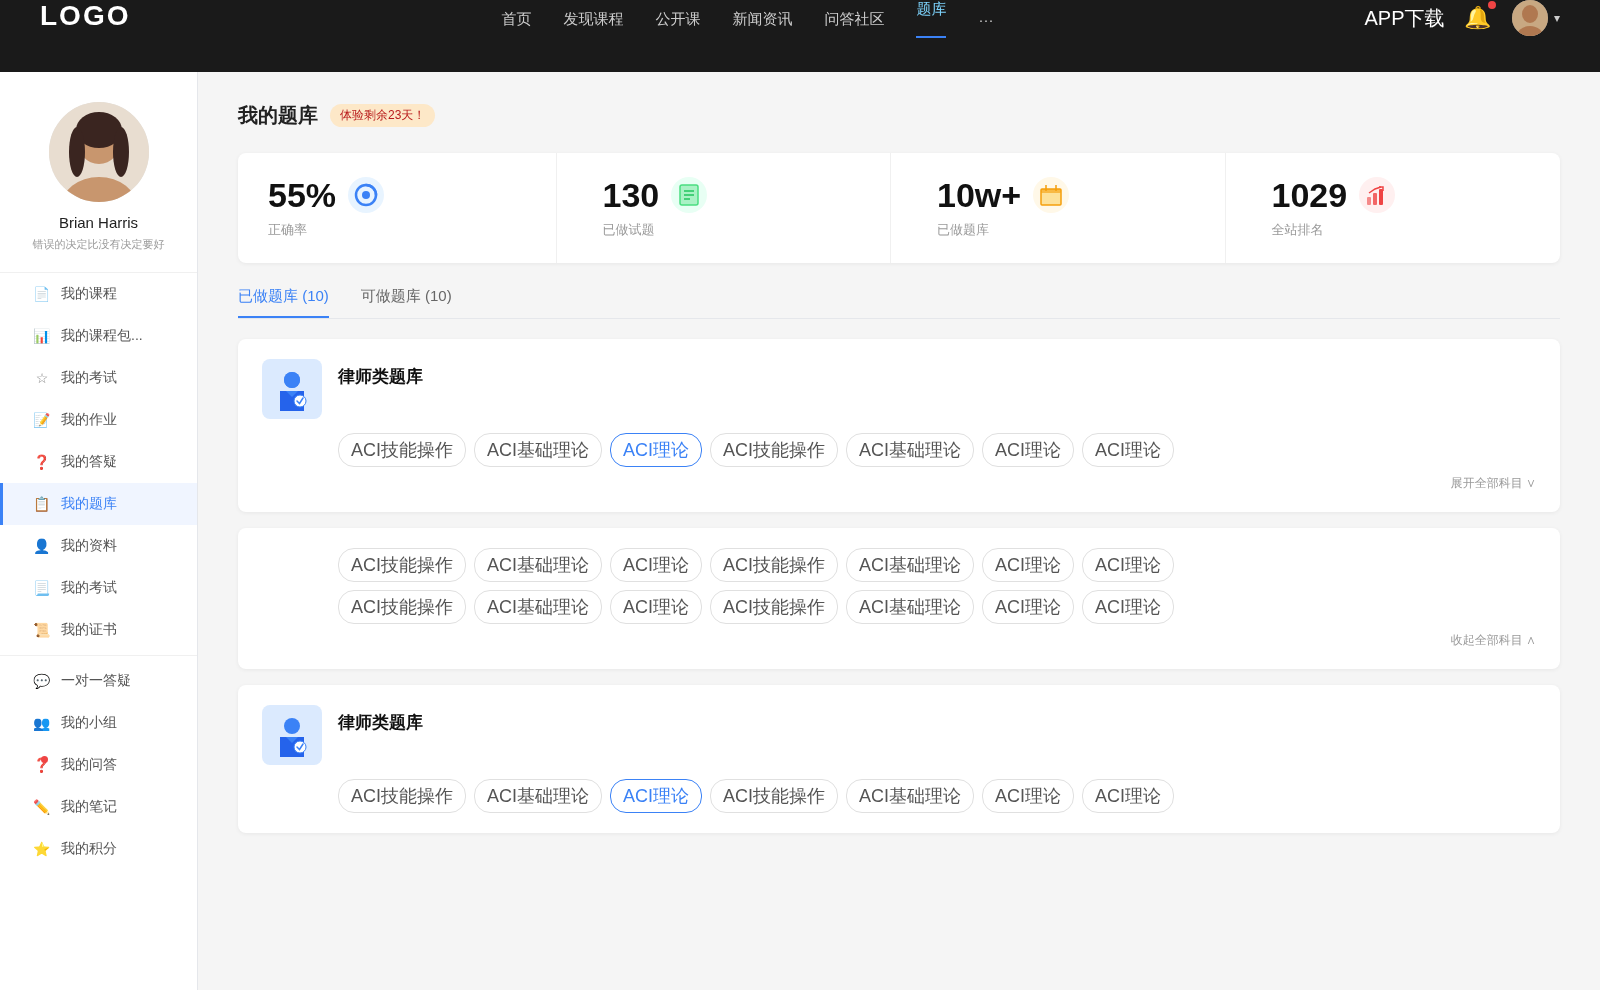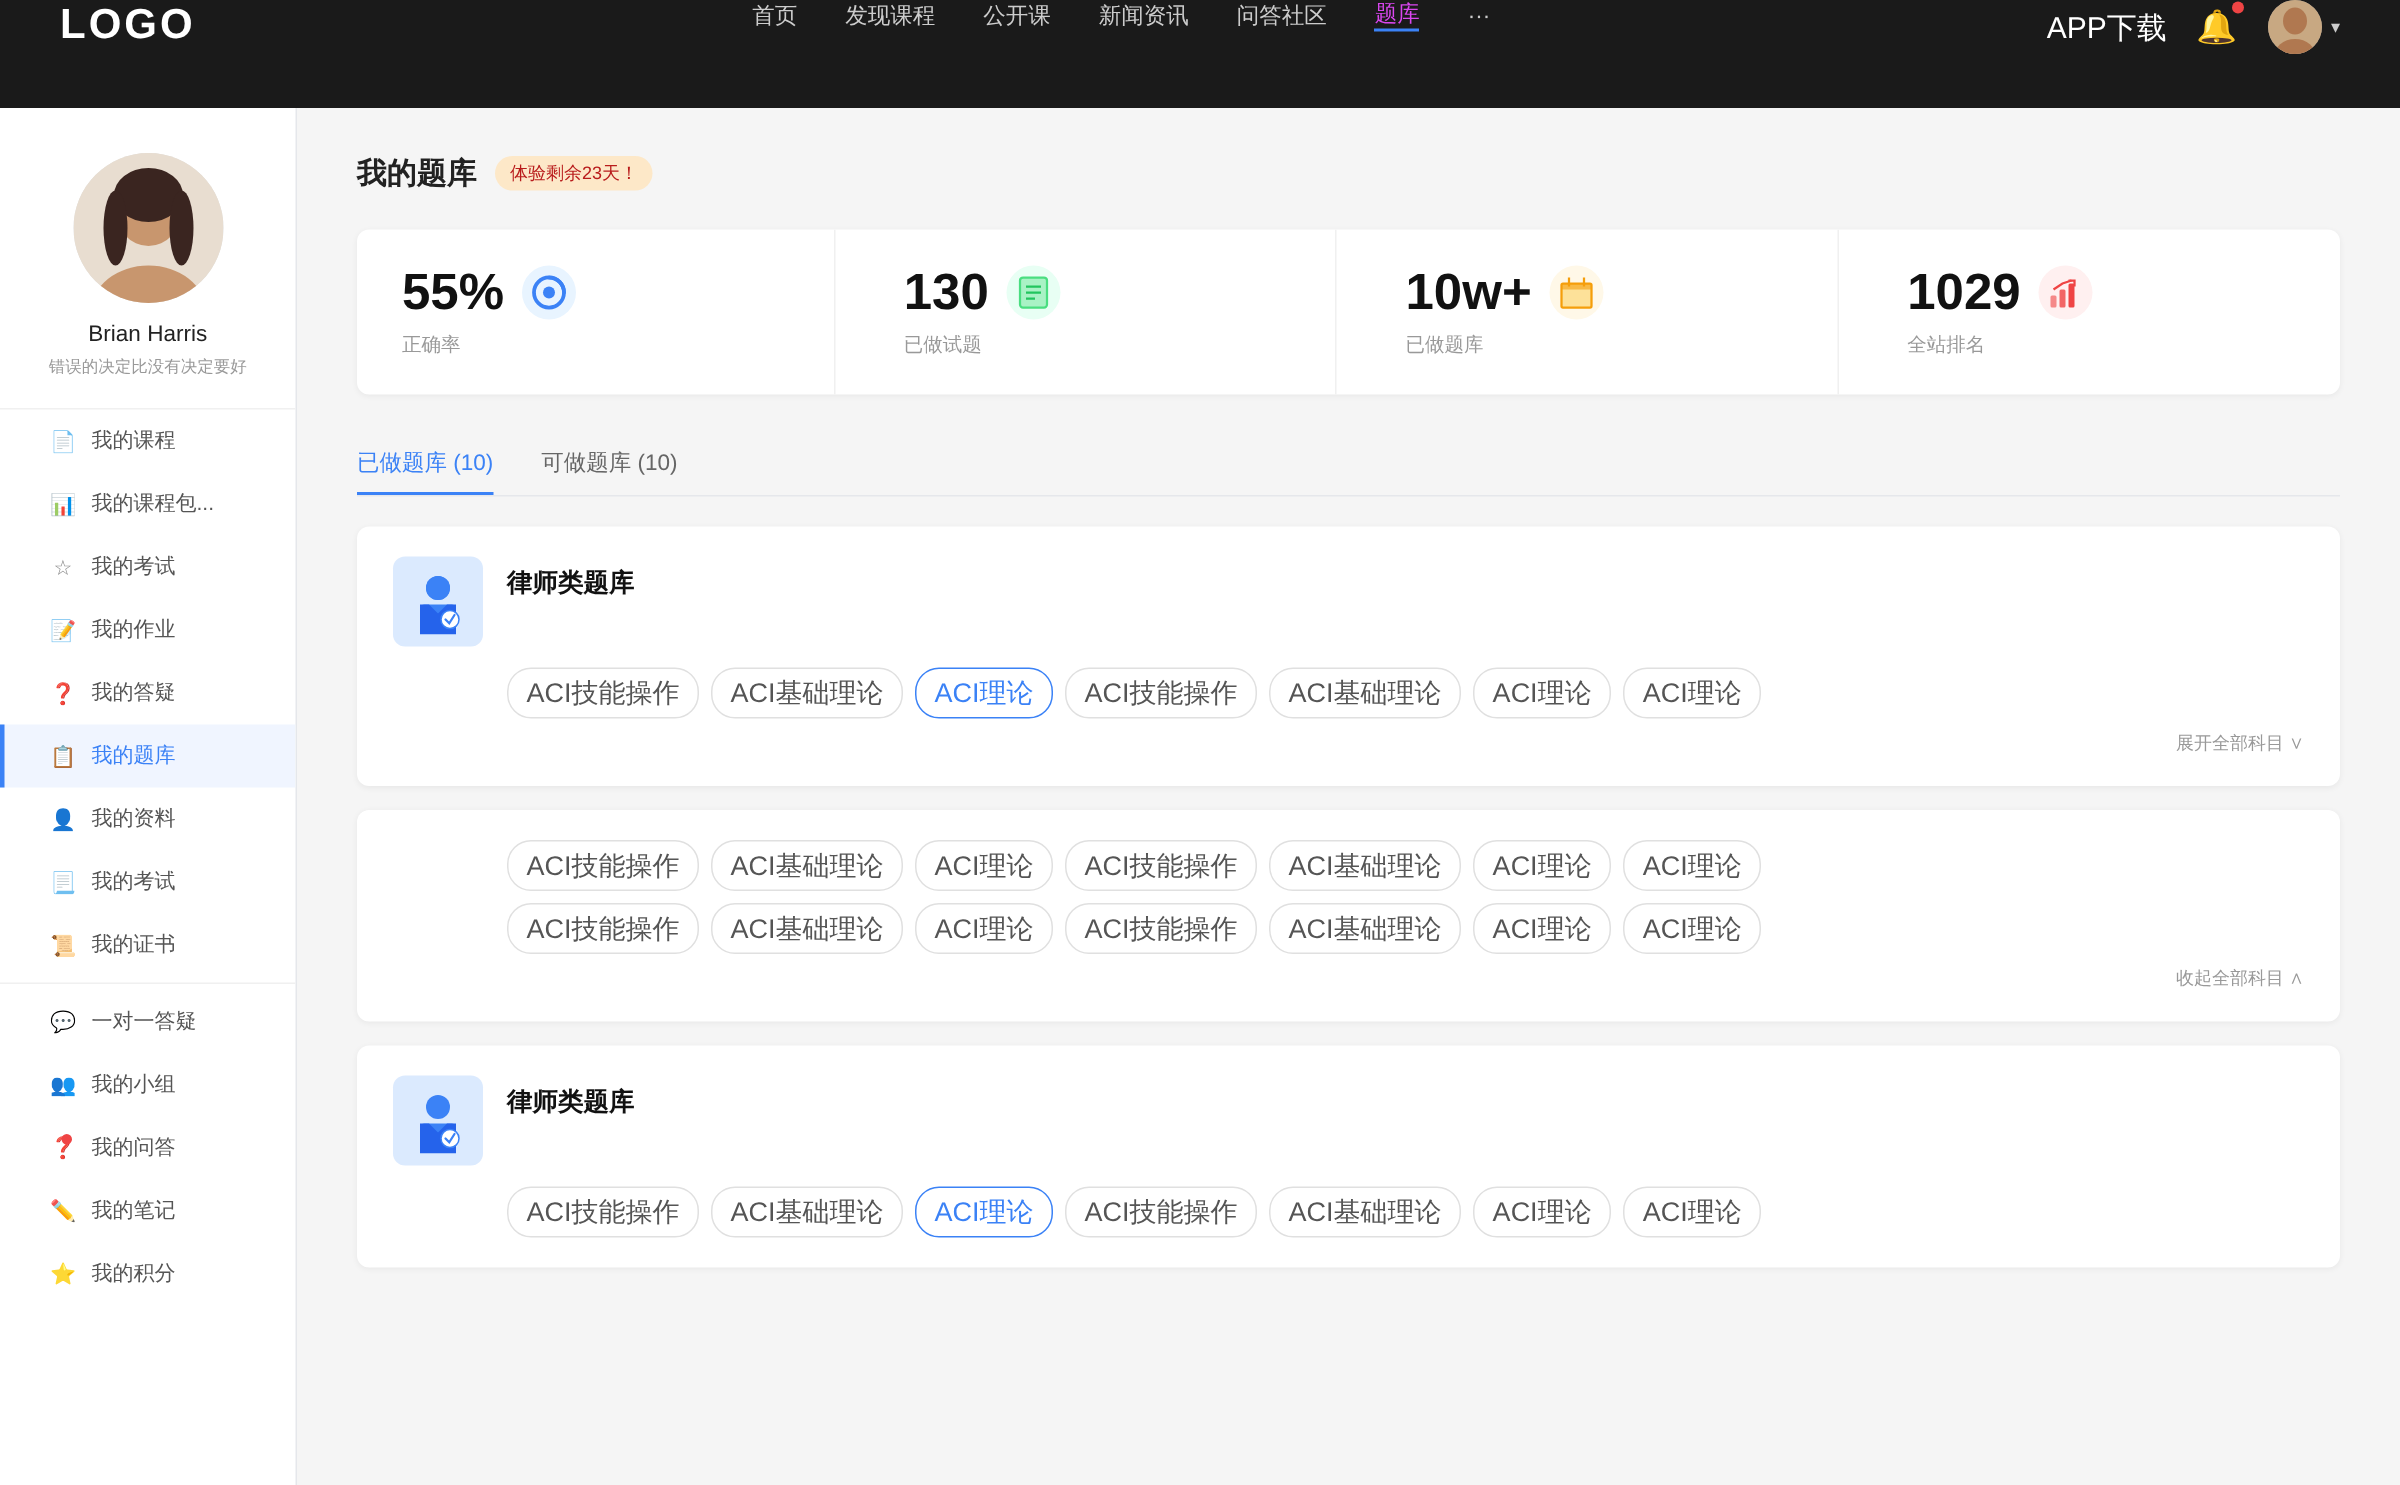--- a/index.html
+++ b/index.html
@@ -24,23 +24,23 @@
       display: flex;
       gap: 32px;
       align-items: center;
     }
     .header-nav-item {
       color: #ccc;
       font-size: 15px;
       cursor: pointer;
     }
     .header-nav-item.active {
-      color: #d946ef;
+      color: #7dd3fc;
       border-bottom: 2px solid #3b82f6;
-      padding-bottom: 0;
+      padding-bottom: 17px;
     }
     .header-right {
       display: flex;
       align-items: center;
       gap: 20px;
       color: white;
       font-size: 15px;
     }
     .app-download { color: white; font-size: 20px; cursor: pointer; }
     .bell-badge {
@@ -170,21 +170,21 @@
       border-radius: 12px;
     }
 
     
     .stats-row {
       display: grid;
       grid-template-columns: repeat(4, 1fr);
       gap: 16px;
       background: white;
       border-radius: 8px;
-      margin-bottom: 36px;
+      margin-bottom: 24px;
       overflow: hidden;
       box-shadow: 0 1px 4px rgba(0,0,0,0.06);
     }
     .stat-item {
       padding: 24px 30px;
       border-right: 1px solid #f0f0f0;
       display: flex;
       flex-direction: column;
       gap: 8px;
     }

